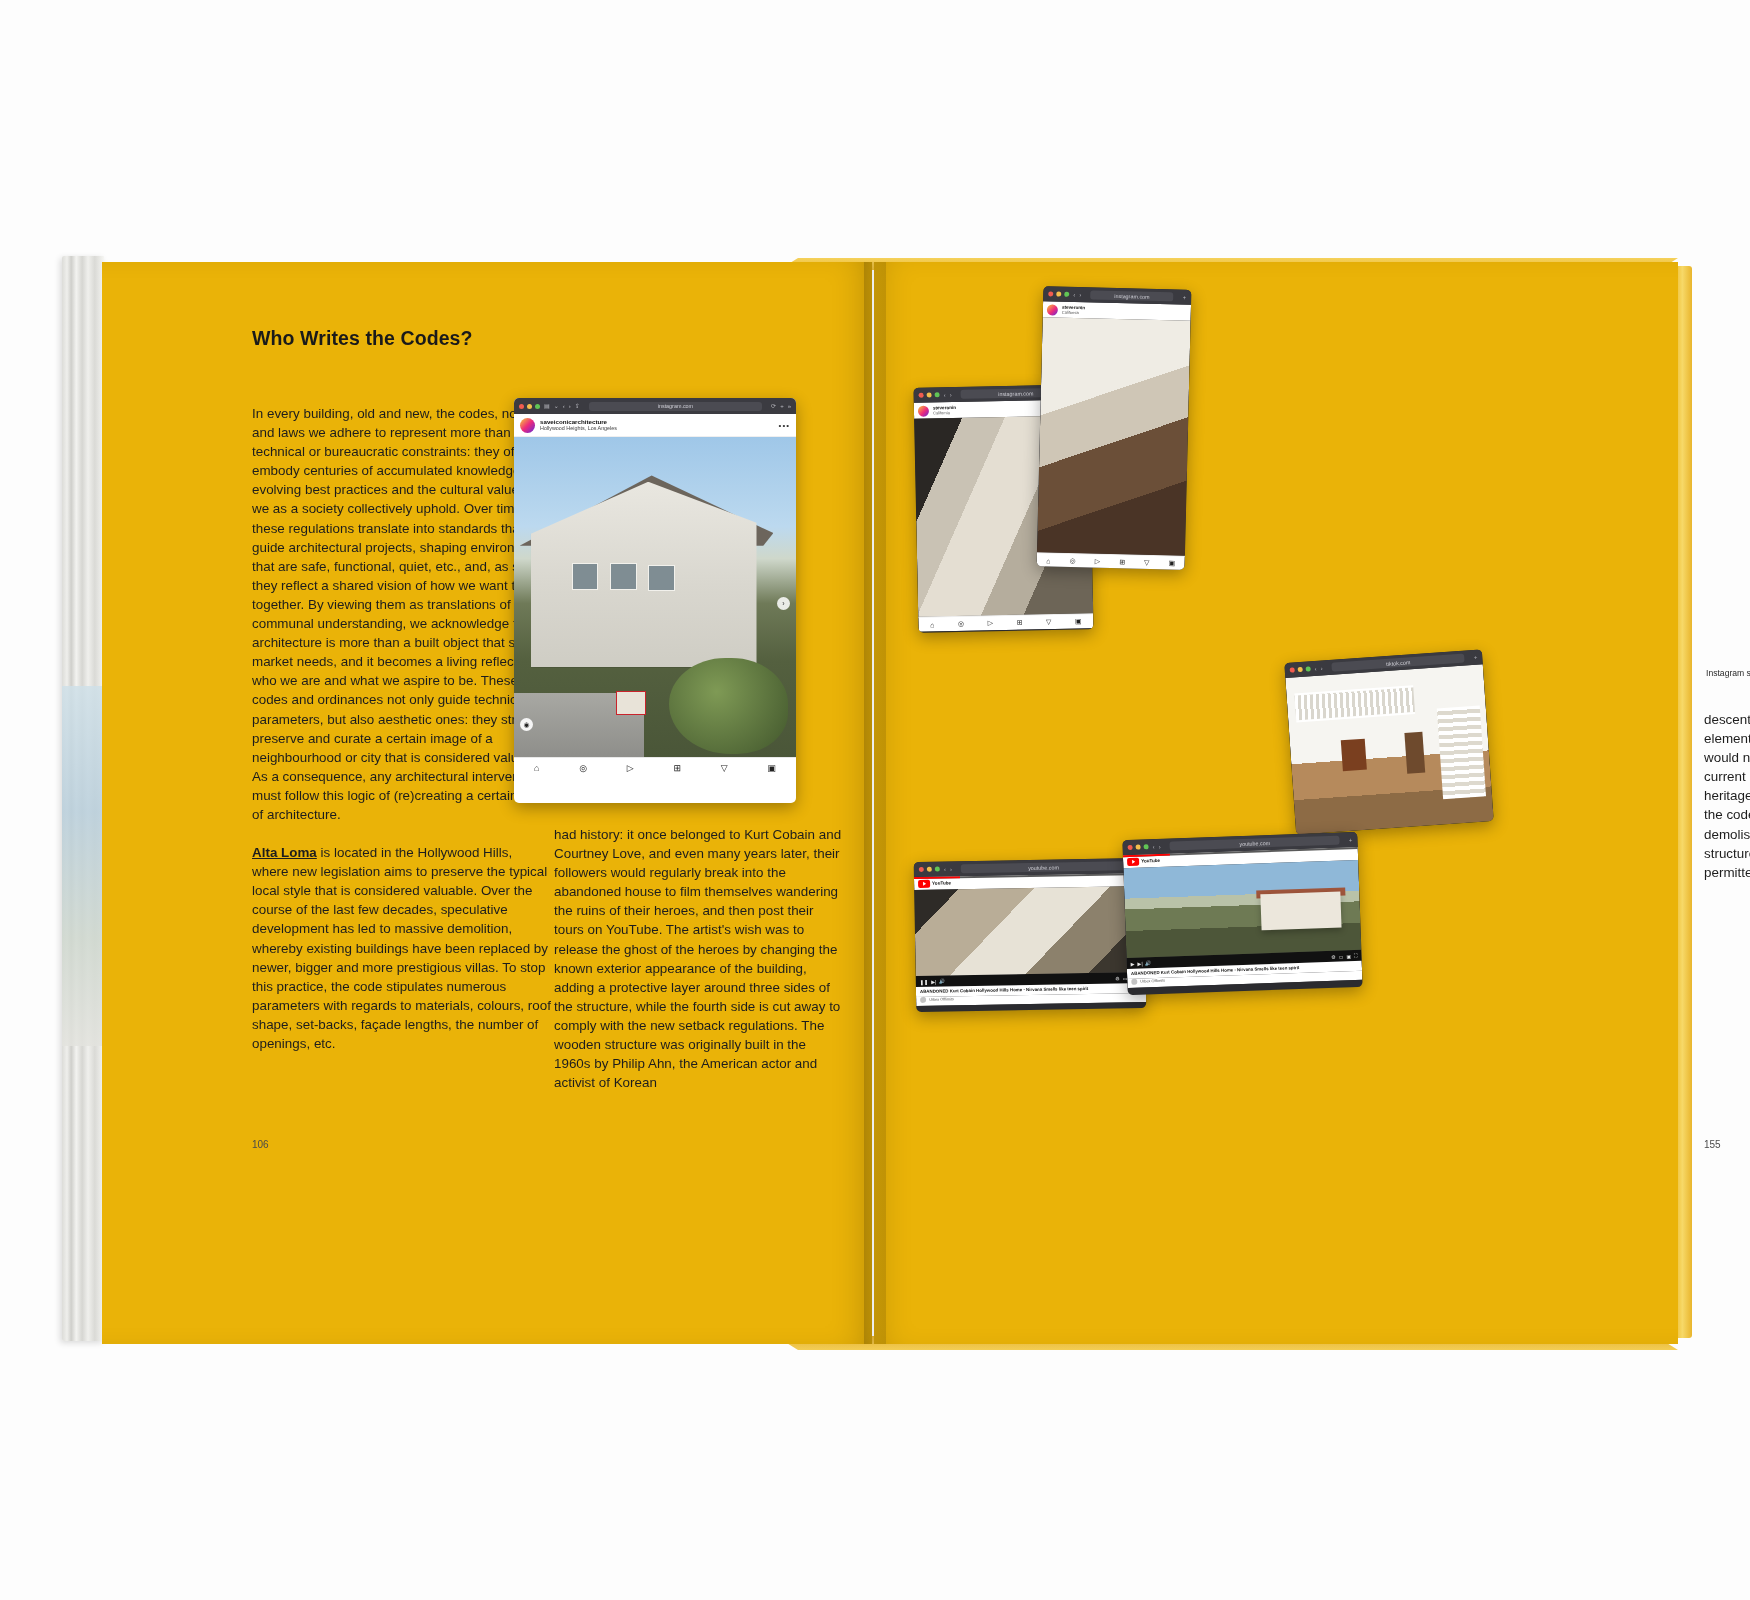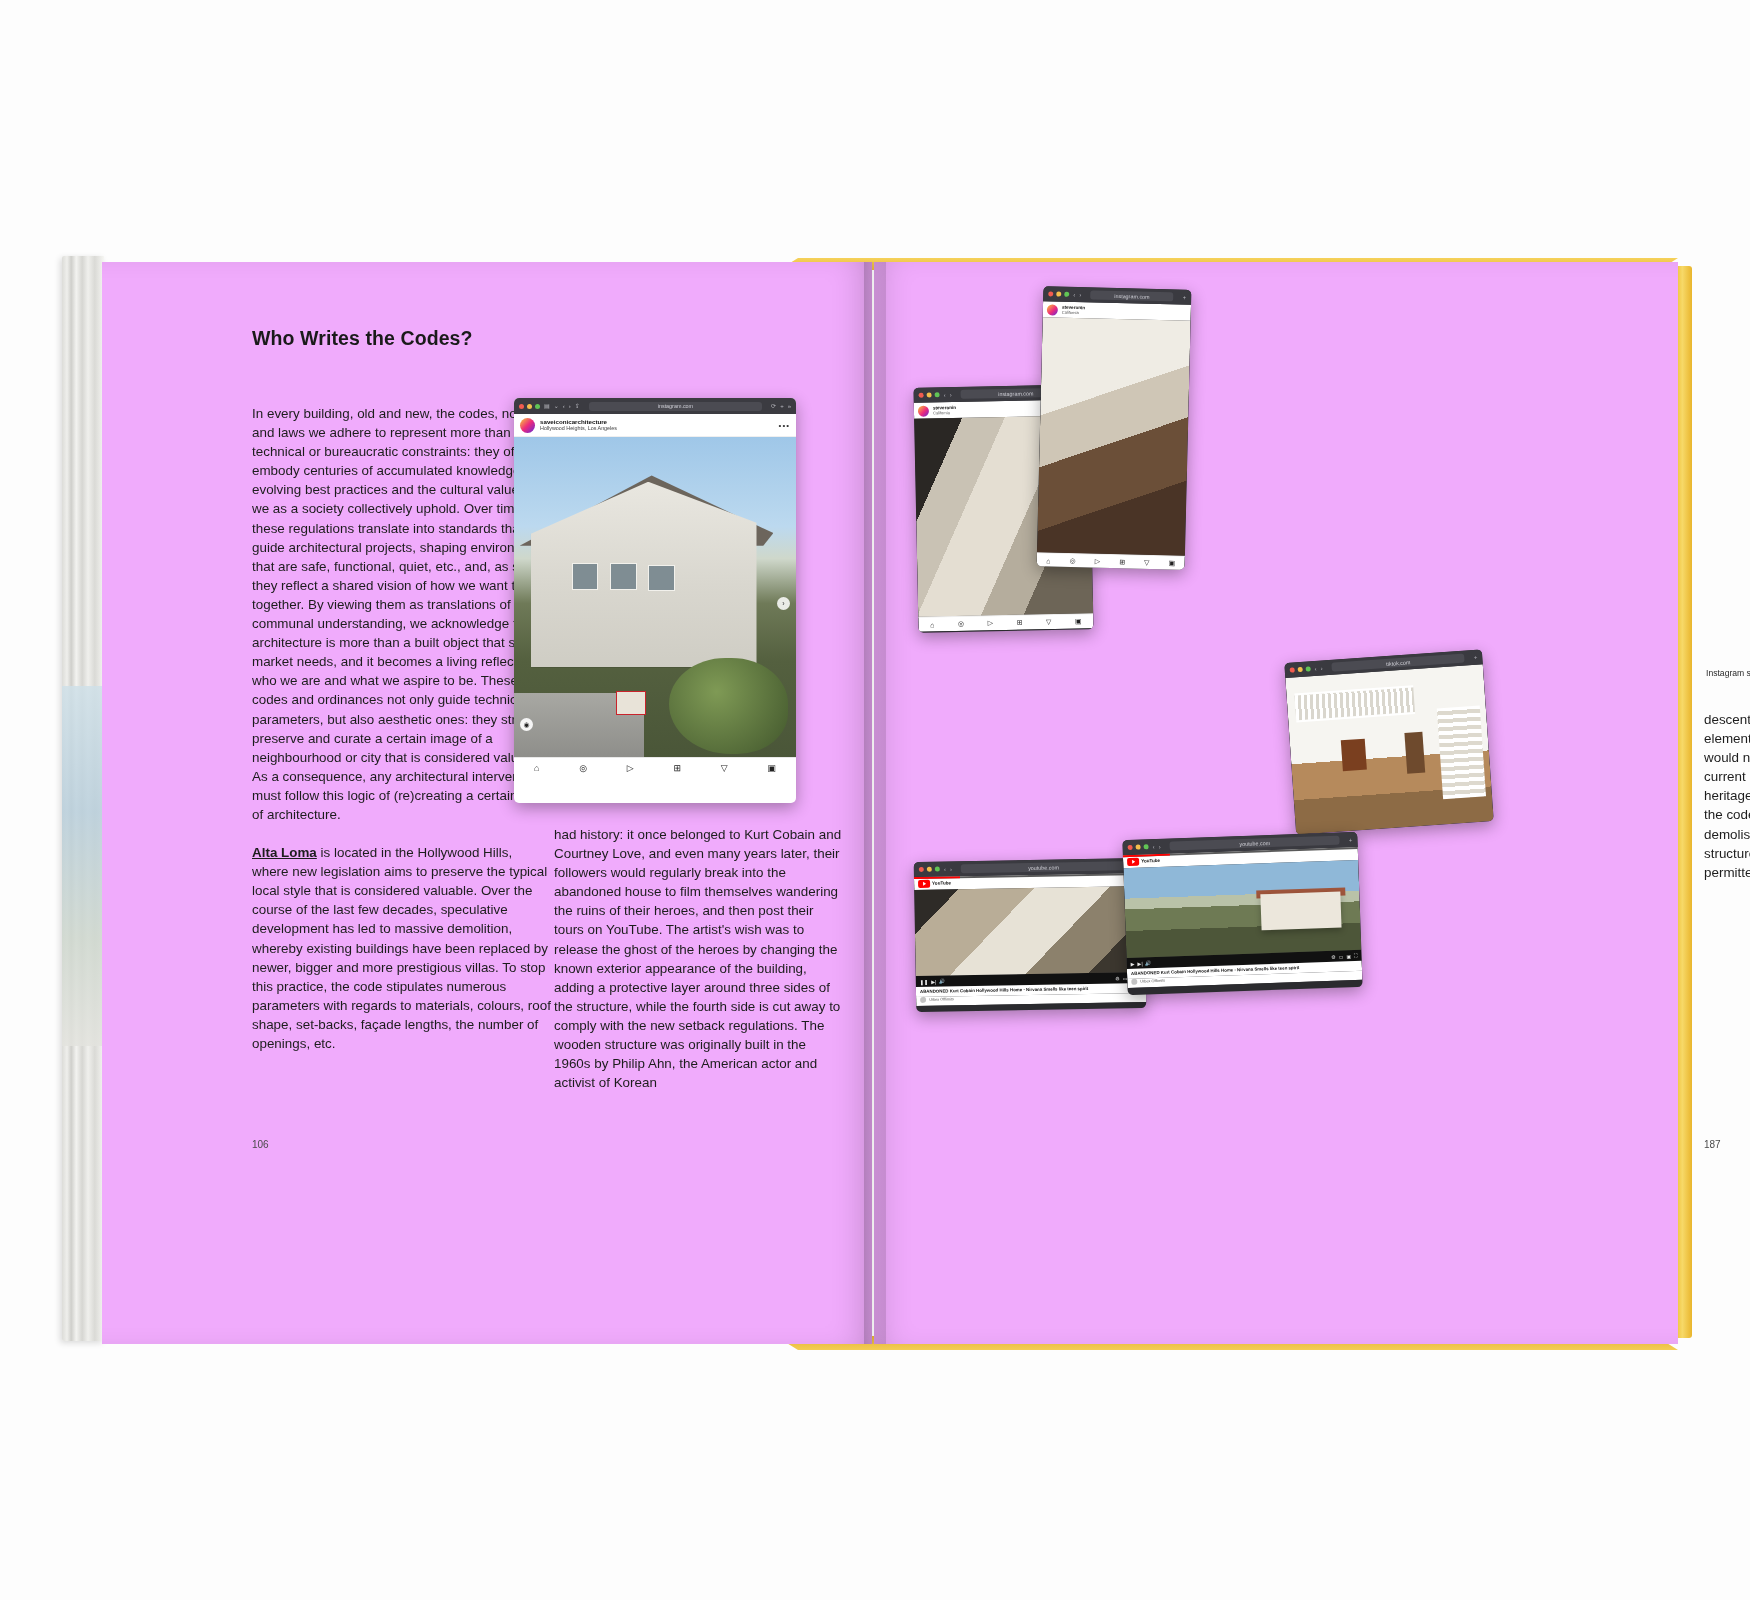--- a/index.html
+++ b/index.html
@@ -84,21 +84,21 @@
     transform: skewX(58deg);
     transform-origin: right bottom;
     opacity: .95;
   }
 
   
   .page {
     position: absolute;
     top: 14px;
     height: 1082px;
-    background: #f0abfc;
+    background: #eab308;
   }
   .page-left {
     left: 40px;
     width: 770px;
     box-shadow: inset -24px 0 34px -18px rgba(0,0,0,0.22);
   }
   .page-right {
     left: 812px;
     width: 804px;
     box-shadow: inset 22px 0 34px -18px rgba(0,0,0,0.20);
@@ -542,21 +542,21 @@
     </div>
 
     <div class="page page-right">
 
       <div class="caption" id="cap-instagram">Instagram screenshots: © steveronin</div>
 
       <div class="col" id="col-right-2">
         <p>descent. It combined American and Asian elements, thus creating an architecture that would no longer be possible to build under the current code. Nevertheless, despite this unique heritage and the memories the building holds, the code decreed that the building had to be demolished and reconstructed: its existing structure was too large, exceeding the maximum permitted size by 1.2 metres on one side.</p>
       </div>
 
-      <div class="folio" id="folio-right">187</div>
+      <div class="folio" id="folio-right">155</div>
     </div>
 
     <div class="gutter"></div>
 
     <div class="win" id="win-instagram">
       <div class="bar">
         <div class="dots">
           <span class="dot r"></span>
           <span class="dot y"></span>
           <span class="dot g"></span>

